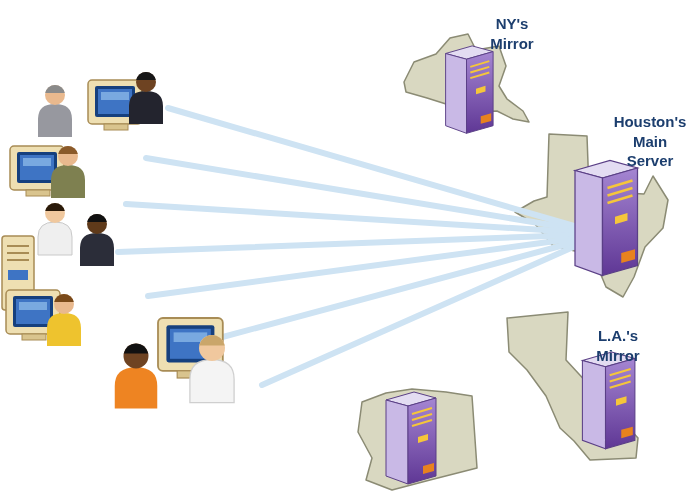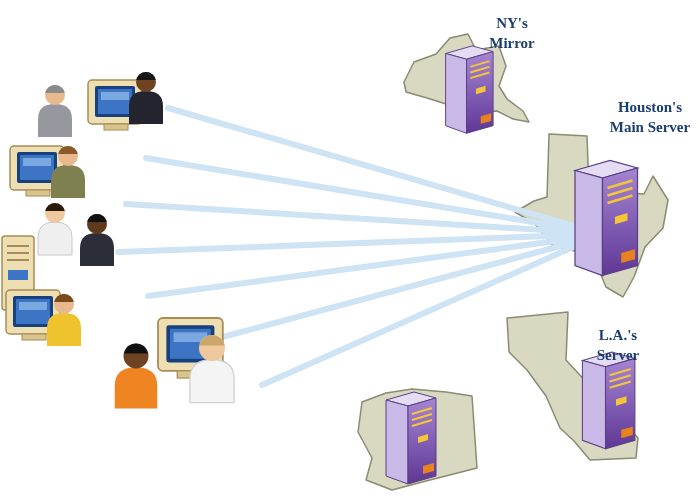--- a/index.html
+++ b/index.html
@@ -1,26 +1,26 @@
 <!DOCTYPE html>
 <html><head>
 <meta charset="utf-8">
 <style>
   html,body{margin:0;padding:0;background:#fff;}
   .stage{
     position:relative;width:700px;height:500px;background:#ffffff;
-    overflow:hidden;font-family:Liberation Serif, serif;
+    overflow:hidden;font-family:Liberation Sans, sans-serif;
   }
   .stage svg{position:absolute;left:0;top:0;}
   .node-label{
     position:absolute;color:#1c3e6e;font-weight:700;font-size:15px;
     line-height:1.3;text-align:center;user-select:none;
   }
   #ny-label{left:482px;top:14px;width:60px;}
-  #houston-label{left:608px;top:98px;width:84px;}
+  #houston-label{left:608px;top:112px;width:84px;}
   #la-label{left:588px;top:326px;width:60px;}
   #seattle-label{left:428px;top:372px;width:76px;}
 </style>
 </head>
 <body>
 
 <div class="stage">
 
   <svg width="700" height="500" viewBox="0 0 700 500">
     <defs>
@@ -151,15 +151,15 @@
       <g transform="translate(212,348) scale(1.3)">
         <path d="M-17,42 L-17,24 Q-17,9 0,9 Q17,9 17,24 L17,42 Z" fill="#f4f4f4" stroke="#cfcfcf" stroke-width="1"></path>
         <circle cx="0" cy="0" r="10" fill="#f0c89e"></circle>
         <path d="M -9.8,-2 A 10 10 0 0 1 9.8,-2 Z" fill="#caa66a"></path>
       </g>
     </g>
   </svg>
 
   <div class="node-label" id="ny-label">NY's Mirror</div>
   <div class="node-label" id="houston-label">Houston's Main Server</div>
-  <div class="node-label" id="la-label">L.A.'s Server</div>
+  <div class="node-label" id="la-label">L.A.'s Mirror</div>
 
 </div>
 
 </body></html>

